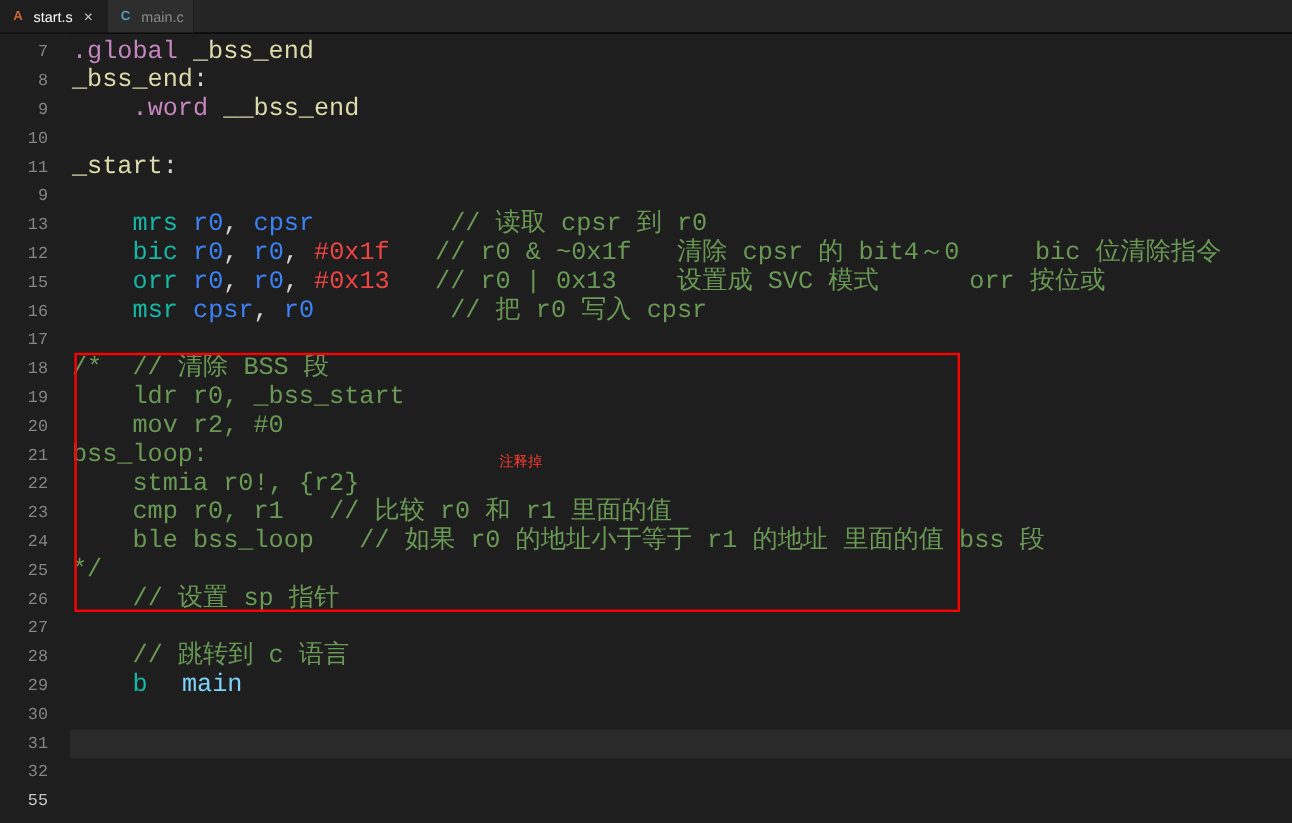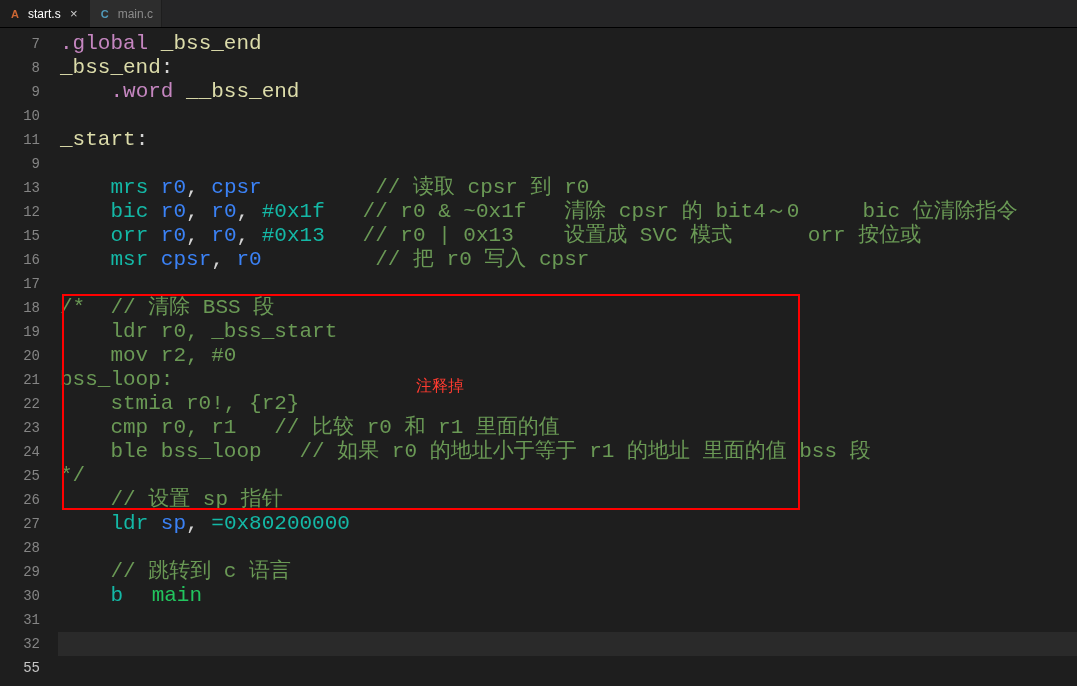--- a/index.html
+++ b/index.html
@@ -80,36 +80,36 @@
   .line {
     height: 24px;
     line-height: 24px;
     white-space: pre;
     font-size: 21px;
     padding-left: 2px;
   }
   .line.current { background: #2a2a2a; }
   .tok-kw { color: #c586c0; }      
   .tok-label { color: #dcdcaa; }   
-  .tok-label2 { color: #22c55e; padding-left: 16px; } 
+  .tok-label2 { color: #7dd3fc; padding-left: 16px; } 
   .tok-instr { color: #14b8a6; }   
   .tok-reg { color: #3b82f6; }     
-  .tok-num { color: #14b8a6; }     
+  .tok-num { color: #ef4444; }     
   .tok-comment { color: #6a9955; } 
   .tok-text { color: #d4d4d4; }
   .tok-sym { color: #d4d4d4; }
   .red-box {
     position: absolute;
     border: 2px solid #ff0000;
     pointer-events: none;
   }
   .annotation {
     position: absolute;
     color: #ff3b30;
-    font-size: 16px;
+    font-size: 12px;
     font-family: "Microsoft YaHei", sans-serif;
     pointer-events: none;
   }
 </style>
 </head>
 <body>
 
 <div class="tab-bar">
   <div class="tab active">
     <span class="file-icon icon-asm">A</span>
@@ -168,20 +168,19 @@
       <div class="line">&nbsp;</div>
       <div class="line"><span class="tok-comment">/*  // 清除 BSS 段</span></div>
       <div class="line"><span class="tok-comment">    ldr r0, _bss_start</span></div>
       <div class="line"><span class="tok-comment">    mov r2, #0</span></div>
       <div class="line"><span class="tok-comment">bss_loop:</span></div>
       <div class="line"><span class="tok-comment">    stmia r0!, {r2}</span></div>
       <div class="line"><span class="tok-comment">    cmp r0, r1   // 比较 r0 和 r1 里面的值</span></div>
       <div class="line"><span class="tok-comment">    ble bss_loop   // 如果 r0 的地址小于等于 r1 的地址 里面的值 bss 段</span></div>
       <div class="line"><span class="tok-comment">*/</span></div>
       <div class="line"><span class="tok-text">    </span><span class="tok-comment">// 设置 sp 指针</span></div>
-      <div class="line"><span class="tok-text">    </span><span class="tok-instr">ldr</span><span class="tok-text"> </span><span class="tok-reg">sp</span><span class="tok-sym">, </span><span class="tok-num">=0x80200000</span></div>
       <div class="line">&nbsp;</div>
       <div class="line"><span class="tok-text">    </span><span class="tok-comment">// 跳转到 c 语言</span></div>
       <div class="line"><span class="tok-text">    </span><span class="tok-instr">b</span><span class="tok-text"> </span><span class="tok-label2">main</span></div>
       <div class="line">&nbsp;</div>
       <div class="line current">&nbsp;</div>
     </div>
 </div>
 
 </body></html>

